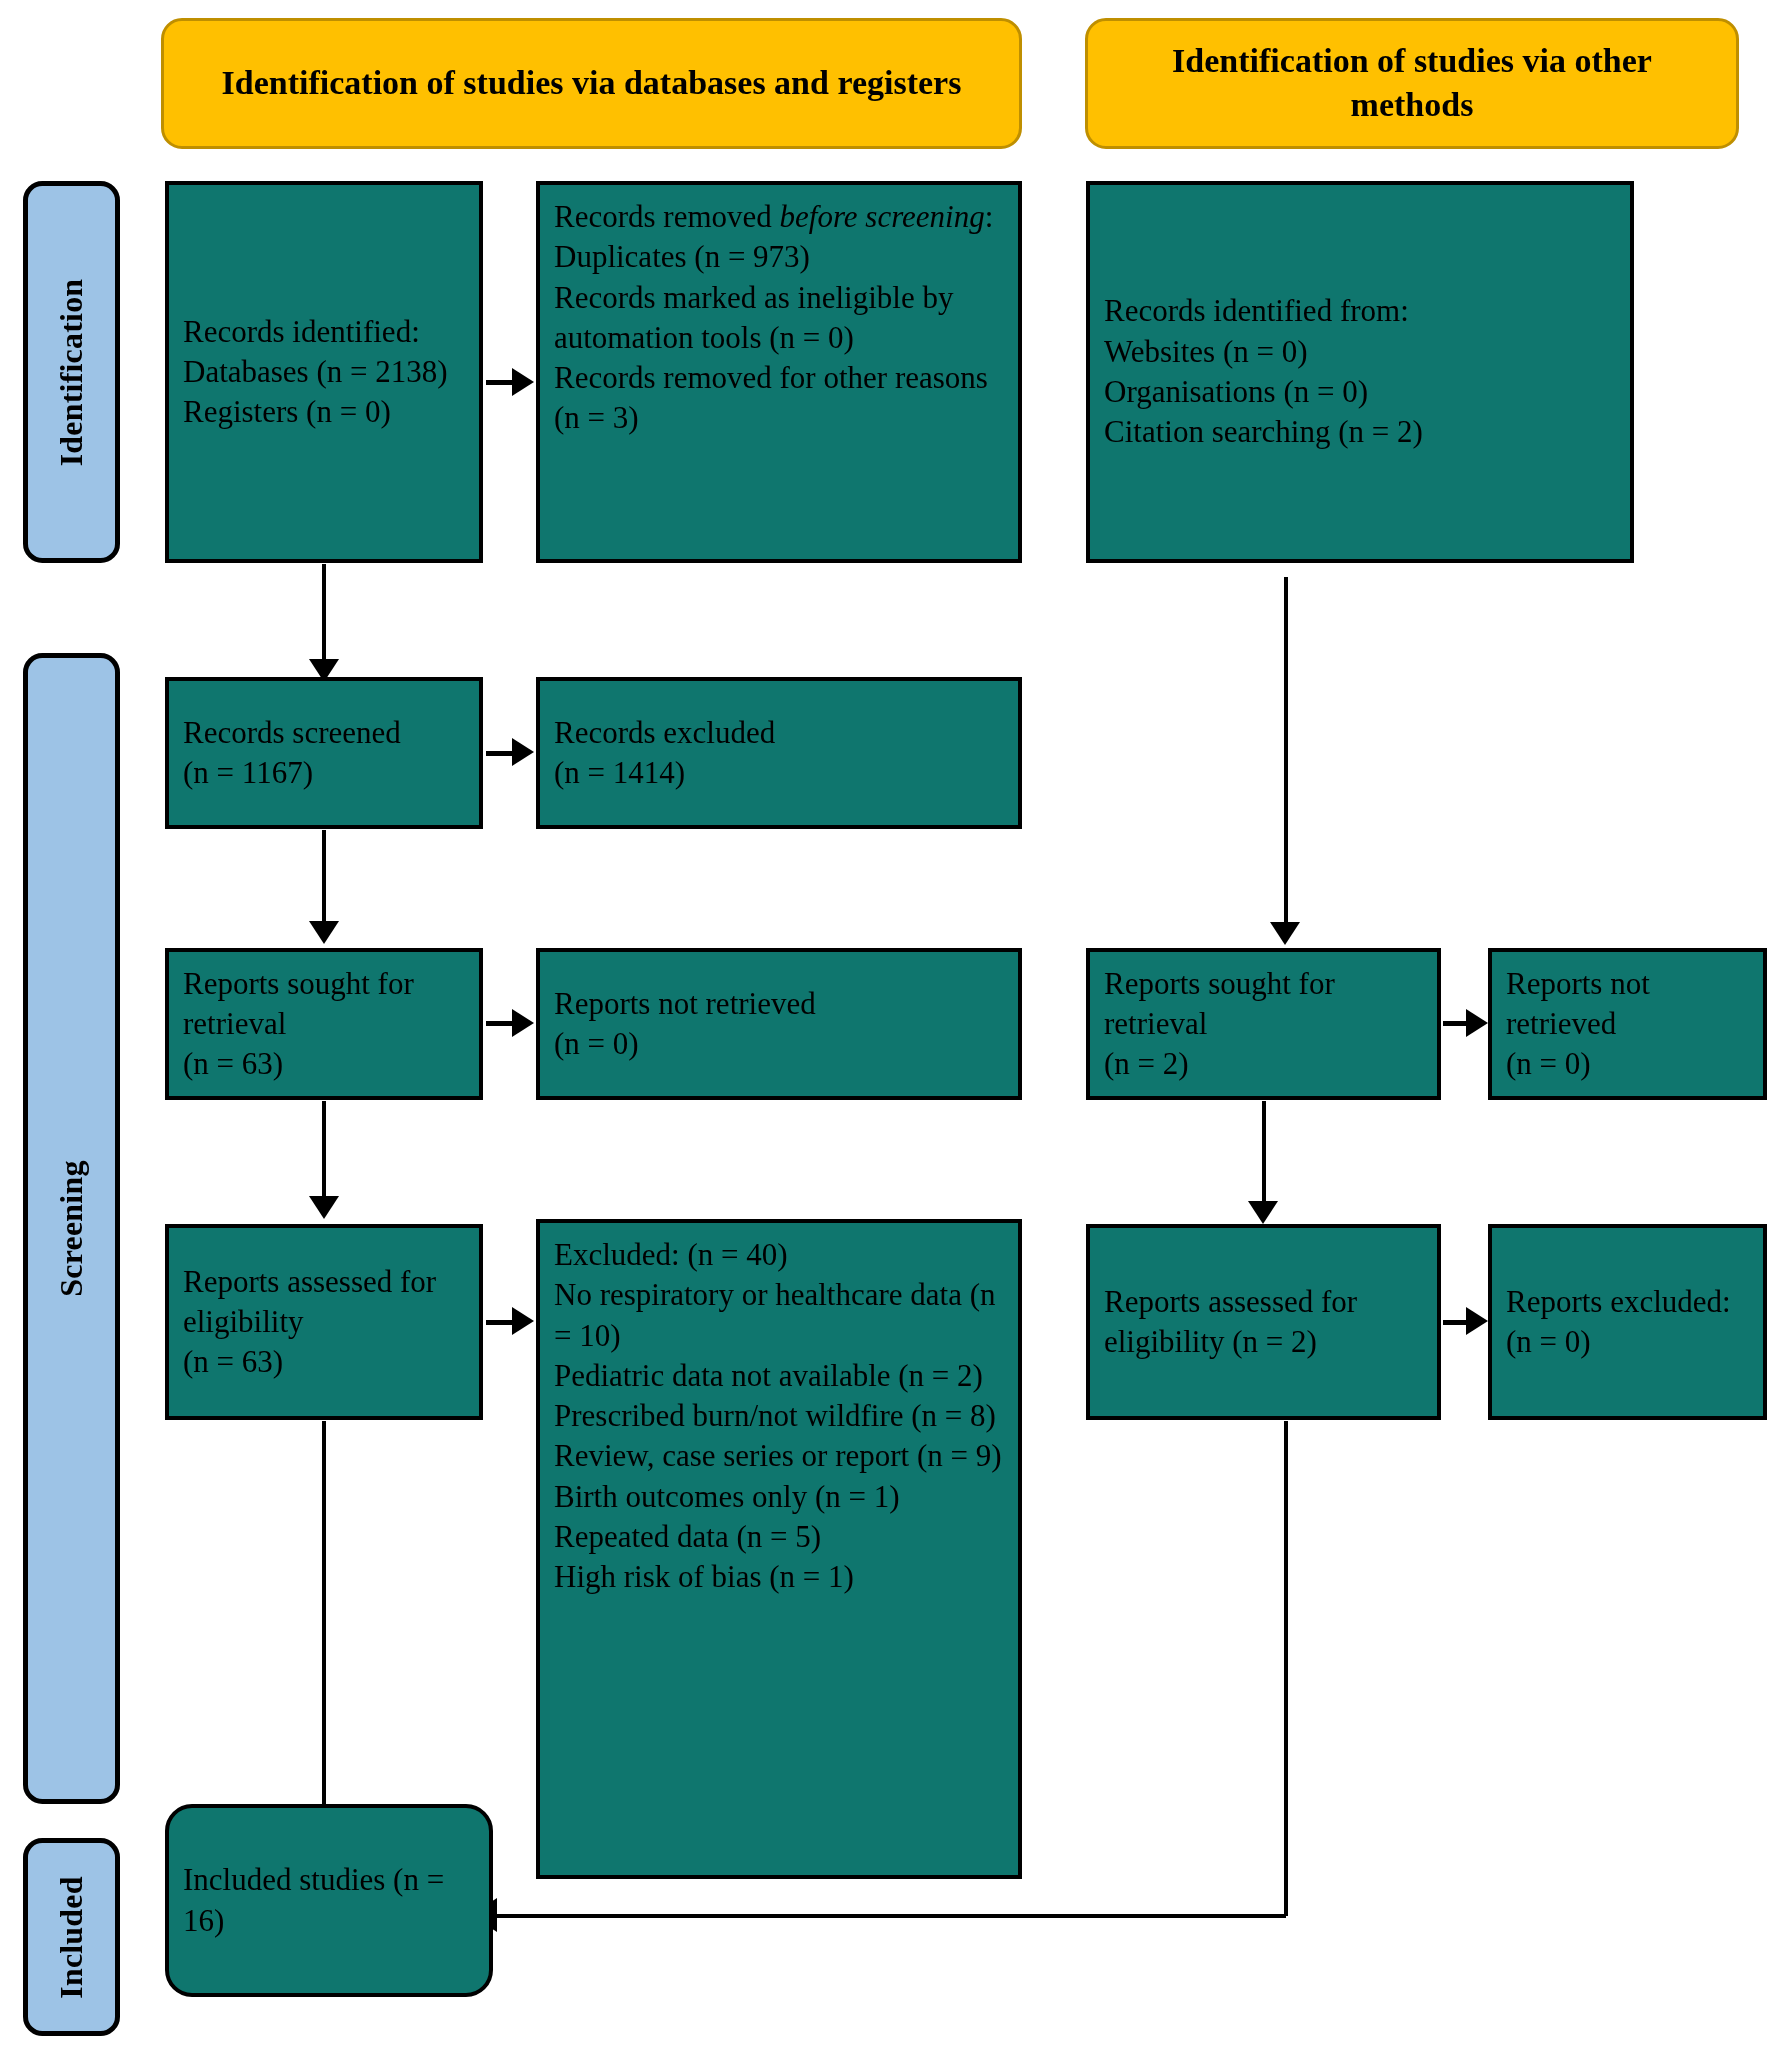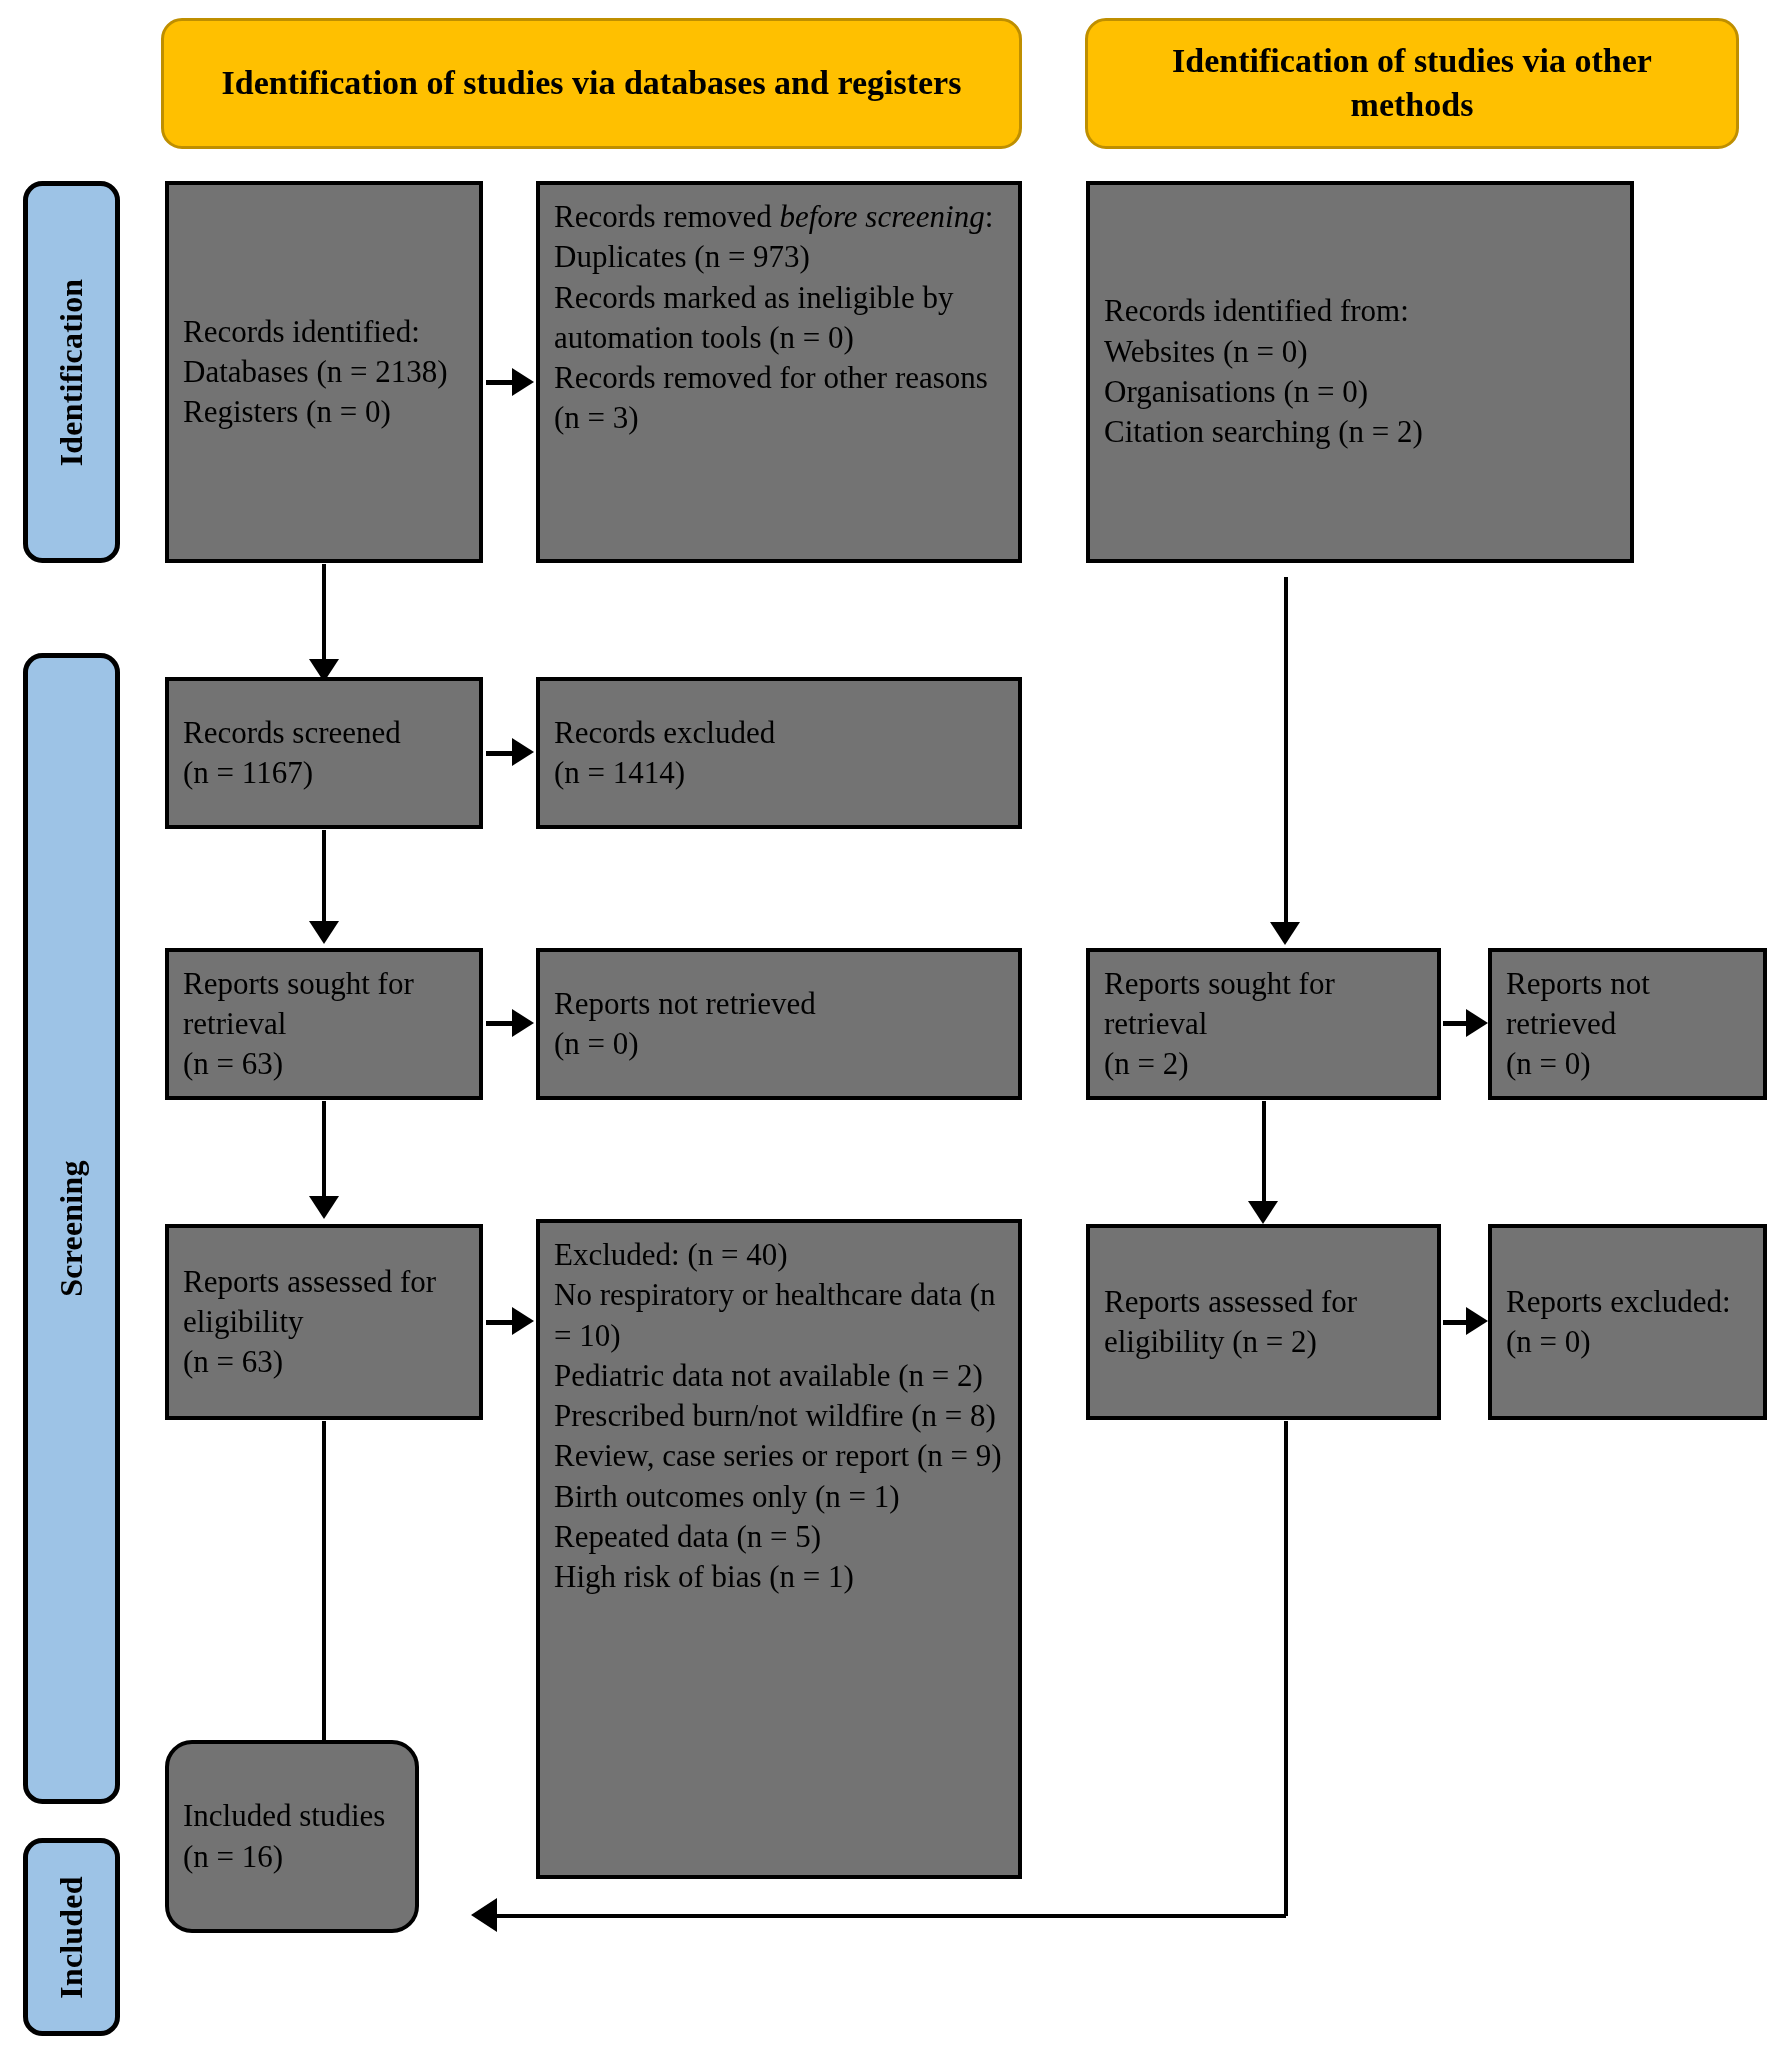--- a/index.html
+++ b/index.html
@@ -52,21 +52,21 @@
     white-space: nowrap;
     font-weight: bold;
     font-size: 32px;
     color: #000000;
     letter-spacing: 0.2px;
   }
 
   
   .box {
     position: absolute;
-    background: #737373;
+    background: #0f766e;
     border: 4.1px solid #000000;
     box-sizing: border-box;
     display: flex;
     align-items: center;
     padding: 2.8px 14px;
   }
   .box .txt {
     font-size: 31px;
     line-height: 1.30;
     color: #000000;
@@ -271,20 +271,20 @@
     </div>
   </div>
 
   <div class="vline" style="left:322px; top:1421px; width:3.7px; height:419px;"></div>
   <div class="arrow-down" style="left:309px; top:1837px;"></div>
 
   <div class="vline" style="left:1284px; top:1421px; width:4.1px; height:495px;"></div>
   <div class="hline" style="left:494px; top:1914px; width:792px; height:4.1px;"></div>
   <div class="arrow-left" style="left:471px; top:1898px;"></div>
 
-  <div class="box" style="left:165px; top:1740px; width:254px; height:193px;border-radius:27px;">
+  <div class="box" style="left:165px; top:1804px; width:328px; height:193px;border-radius:27px;">
     <div class="txt">
       <div>Included studies (n = 16)</div>
     </div>
   </div>
 
 </div>
 
 
 </body></html>

